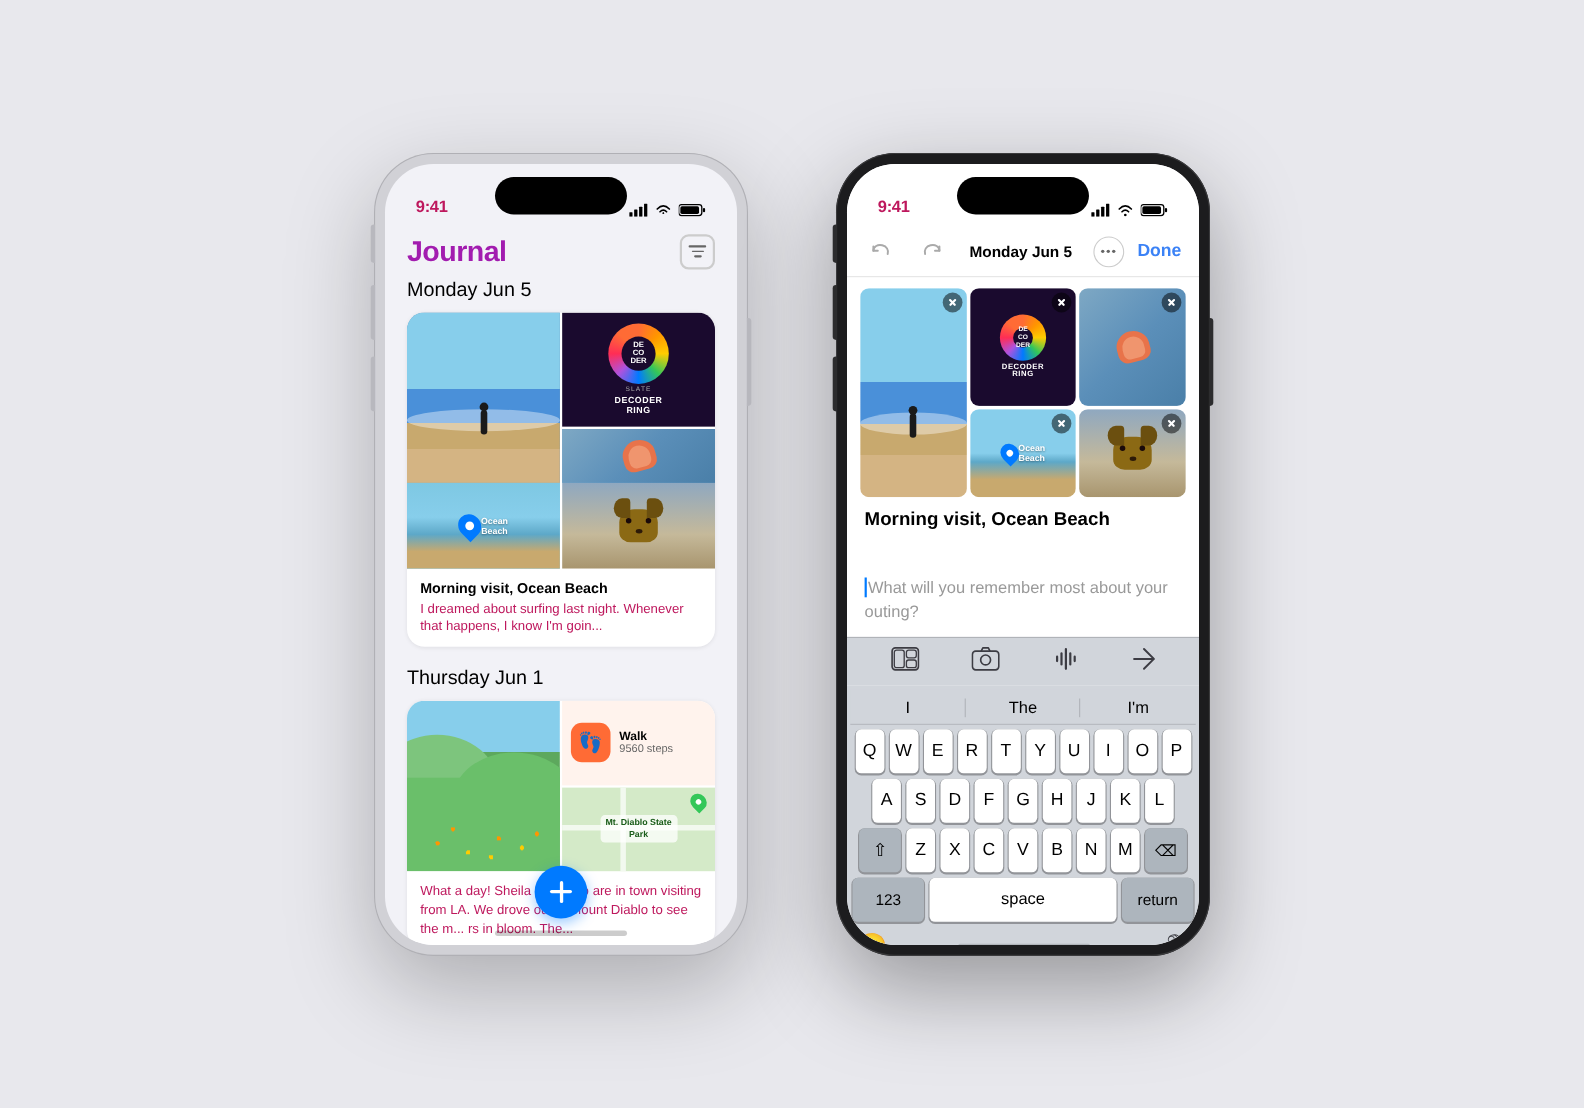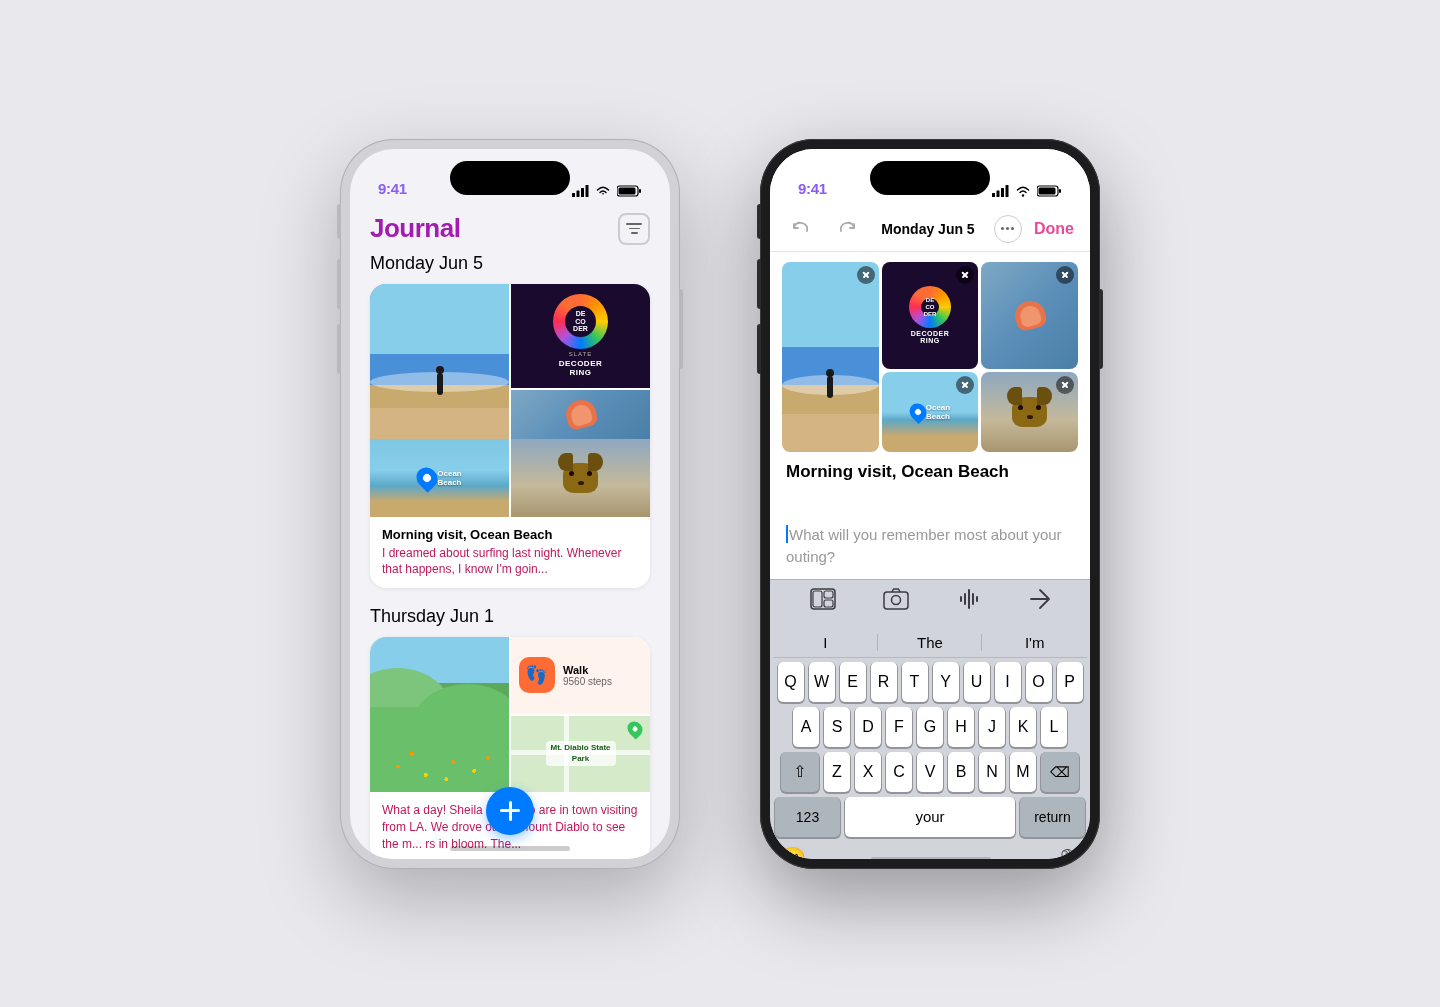--- a/index.html
+++ b/index.html
@@ -76,21 +76,21 @@
       height: 54px;
       display: flex;
       align-items: flex-end;
       justify-content: space-between;
       padding: 0 28px 6px;
       z-index: 5;
     }
     .status-time {
       font-size: 15px;
       font-weight: 600;
-      color: #8b5cf6;
+      color: #be185d;
       letter-spacing: -0.3px;
     }
     .status-icons {
       display: flex;
       align-items: center;
       gap: 6px;
     }
     .status-icons svg { display: block; }
 
     
@@ -411,21 +411,21 @@
       color: #000;
     }
     .toolbar-actions {
       display: flex;
       gap: 12px;
       align-items: center;
     }
     .toolbar-done {
       font-size: 16px;
       font-weight: 600;
-      color: #ec4899;
+      color: #3b82f6;
     }
 
     
     .photos-grid {
       display: grid;
       grid-template-columns: 1fr 1fr 1fr;
       gap: 3px;
       padding: 10px 12px;
       height: 210px;
     }
@@ -942,21 +942,21 @@
         <div class="kb-key" style="width:26px;">C</div>
         <div class="kb-key" style="width:26px;">V</div>
         <div class="kb-key" style="width:26px;">B</div>
         <div class="kb-key" style="width:26px;">N</div>
         <div class="kb-key" style="width:26px;">M</div>
         <div class="kb-key kb-key-delete" style="font-size:14px;">⌫</div>
       </div>
 
       <div class="kb-row" style="gap:5px;">
         <div class="kb-key kb-key-wide kb-key-123">123</div>
-        <div class="kb-key kb-key-space">your</div>
+        <div class="kb-key kb-key-space">space</div>
         <div class="kb-key kb-key-wide kb-key-return">return</div>
       </div>
 
       <div class="kb-bottom-row">
         <span class="kb-emoji">🙂</span>
         <div class="kb-bottom-home"></div>
         <span class="kb-mic">🎙</span>
       </div>
     </div>
 

